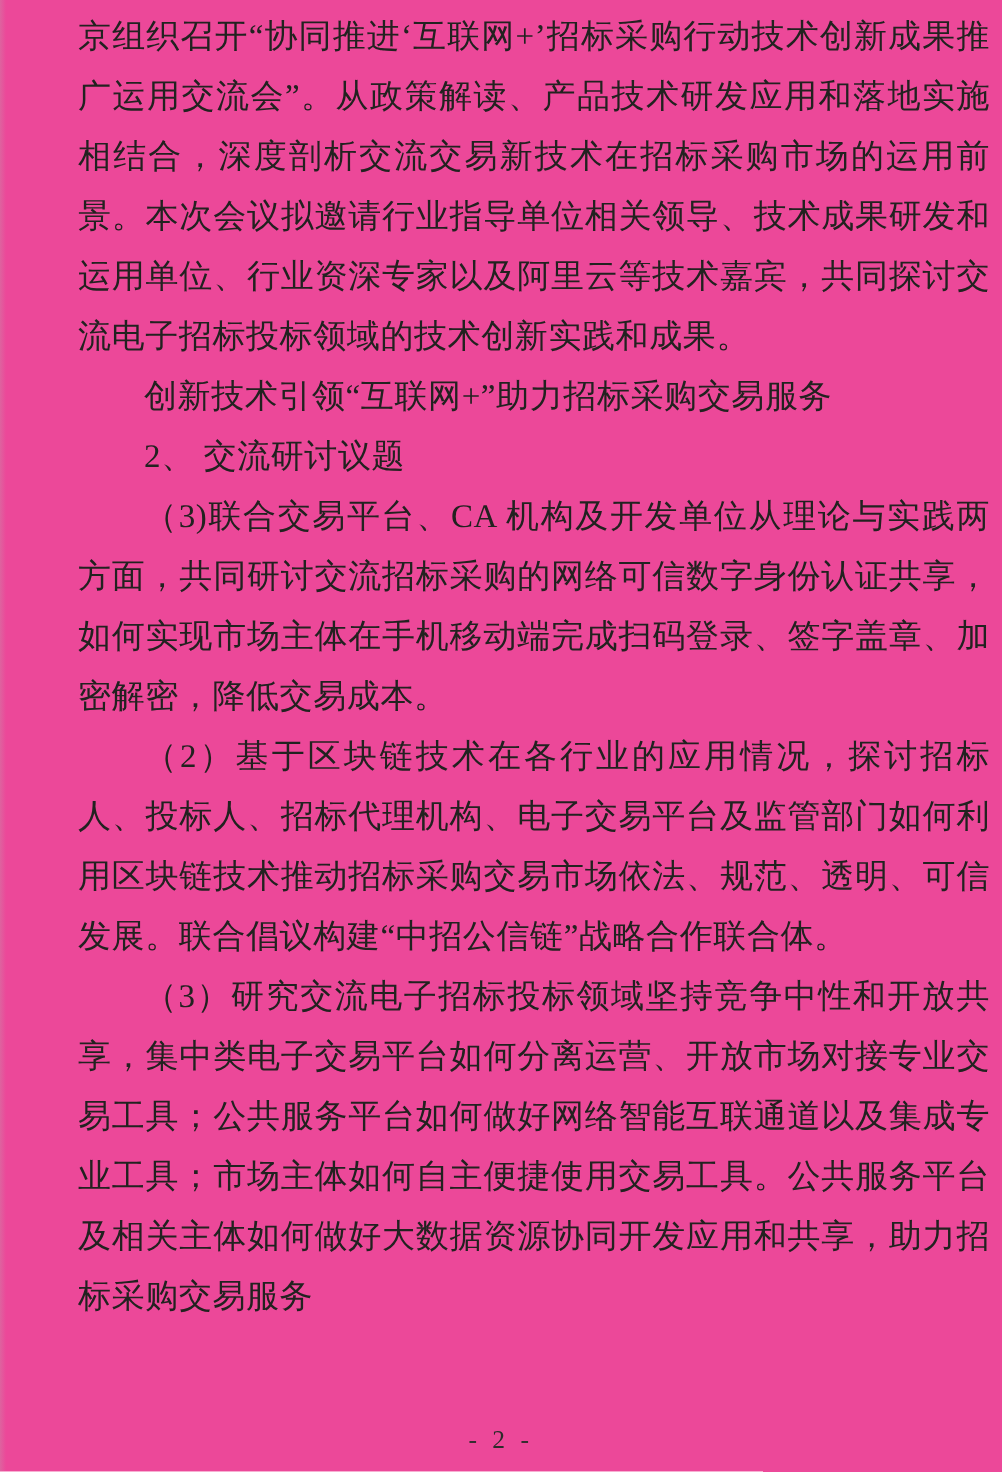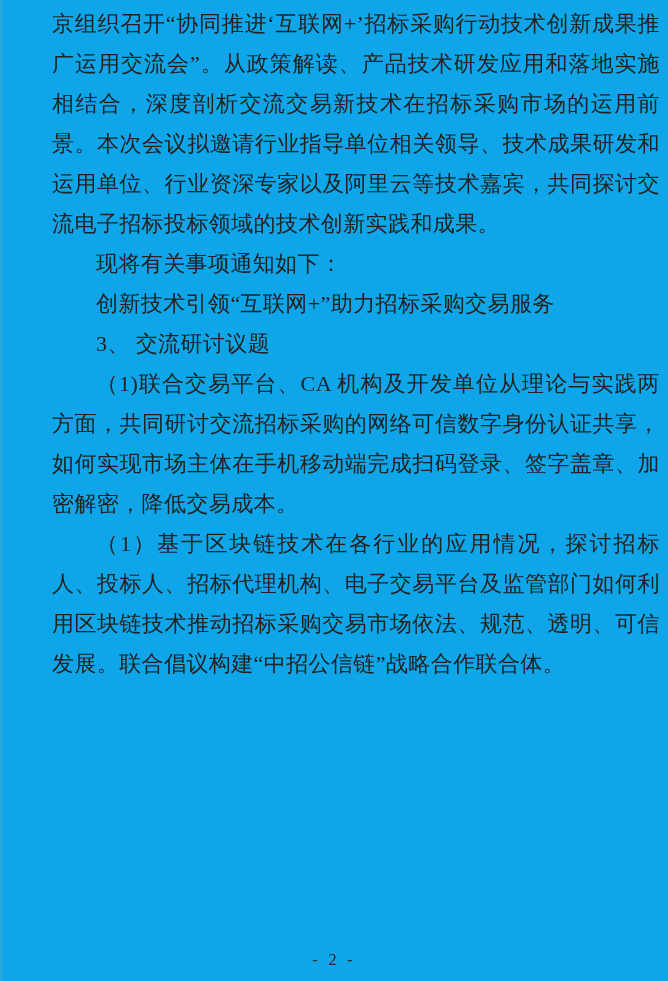--- a/index.html
+++ b/index.html
@@ -4,21 +4,21 @@
 <style>
   html, body {
     margin: 0;
     padding: 0;
     background: #ffffff;
   }
   .page {
     position: relative;
     width: 668px;
     height: 981px;
-    background: #0ea5e9;
+    background: #ec4899;
     overflow: hidden;
     font-family: "Liberation Serif", "DejaVu Serif", serif;
     color: #222220;
   }
   
   .page::before {
     content: "";
     position: absolute;
     left: 0; top: 0; bottom: 0;
     width: 4px;
@@ -53,20 +53,20 @@
     letter-spacing: 3px;
     color: #2c2c2a;
   }
 </style>
 </head>
 <body>
 
 <div class="page">
   <div class="content">
     <p>京组织召开“协同推进‘互联网+’招标采购行动技术创新成果推广运用交流会”。从政策解读、产品技术研发应用和落地实施相结合，深度剖析交流交易新技术在招标采购市场的运用前景。本次会议拟邀请行业指导单位相关领导、技术成果研发和运用单位、行业资深专家以及阿里云等技术嘉宾，共同探讨交流电子招标投标领域的技术创新实践和成果。</p>
-    <p class="indent">现将有关事项通知如下：</p>
     <p class="indent">创新技术引领“互联网+”助力招标采购交易服务</p>
-    <p class="indent">3、 交流研讨议题</p>
-    <p class="indent">（1)联合交易平台、CA 机构及开发单位从理论与实践两方面，共同研讨交流招标采购的网络可信数字身份认证共享，如何实现市场主体在手机移动端完成扫码登录、签字盖章、加密解密，降低交易成本。</p>
-    <p class="indent">（1）基于区块链技术在各行业的应用情况，探讨招标人、投标人、招标代理机构、电子交易平台及监管部门如何利用区块链技术推动招标采购交易市场依法、规范、透明、可信发展。联合倡议构建“中招公信链”战略合作联合体。</p>
+    <p class="indent">2、 交流研讨议题</p>
+    <p class="indent">（3)联合交易平台、CA 机构及开发单位从理论与实践两方面，共同研讨交流招标采购的网络可信数字身份认证共享，如何实现市场主体在手机移动端完成扫码登录、签字盖章、加密解密，降低交易成本。</p>
+    <p class="indent">（2）基于区块链技术在各行业的应用情况，探讨招标人、投标人、招标代理机构、电子交易平台及监管部门如何利用区块链技术推动招标采购交易市场依法、规范、透明、可信发展。联合倡议构建“中招公信链”战略合作联合体。</p>
+    <p class="indent">（3）研究交流电子招标投标领域坚持竞争中性和开放共享，集中类电子交易平台如何分离运营、开放市场对接专业交易工具；公共服务平台如何做好网络智能互联通道以及集成专业工具；市场主体如何自主便捷使用交易工具。公共服务平台及相关主体如何做好大数据资源协同开发应用和共享，助力招标采购交易服务</p>
   </div>
   <div class="page-number">- 2 -</div>
 </div>
 
 </body></html>

